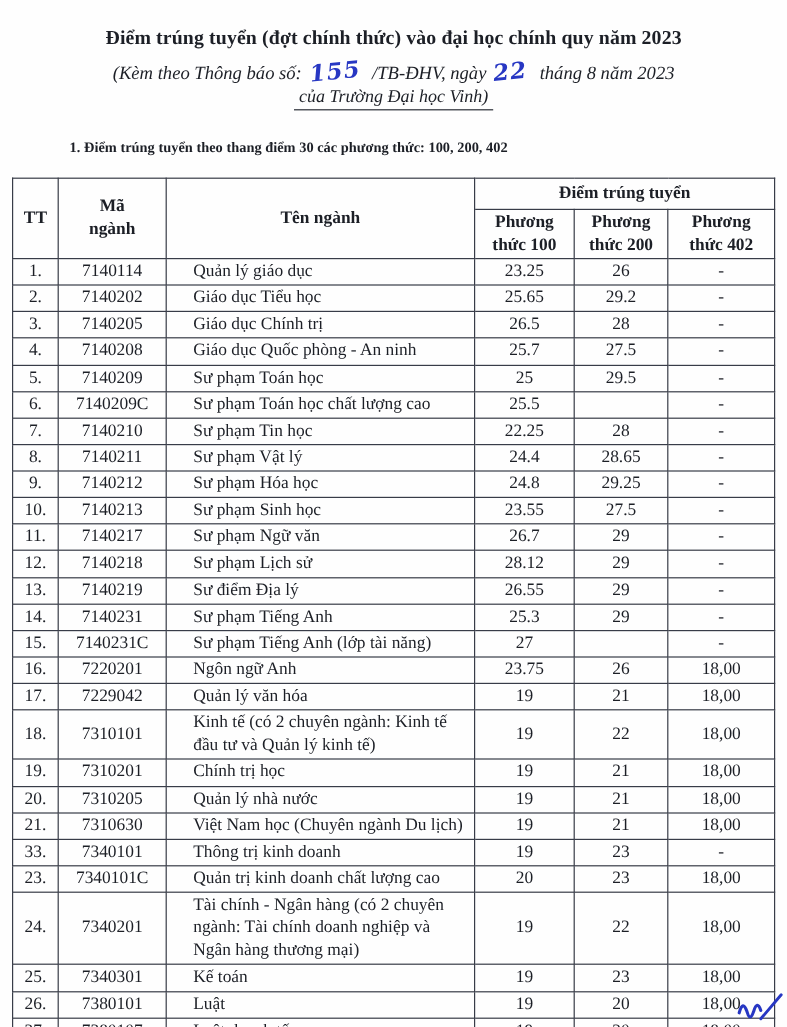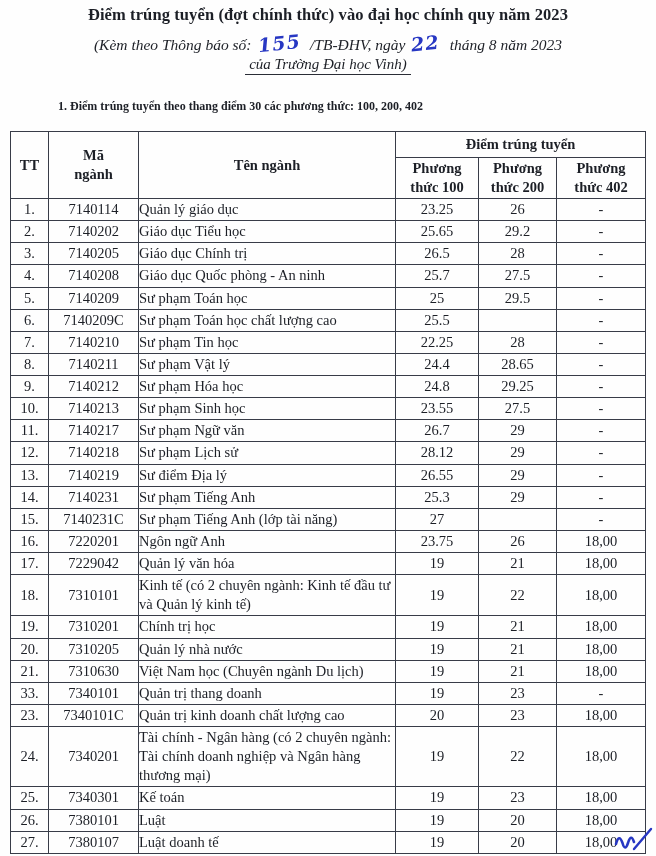--- a/index.html
+++ b/index.html
@@ -10,21 +10,21 @@
     background: #fefefe;
     font-family: "Liberation Serif", serif;
     color: #1c1f26;
     position: relative;
     overflow: hidden;
   }
   .title {
     text-align: center;
     font-weight: bold;
     font-size: 16.5px;
-    padding-top: 5px;
+    padding-top: 22px;
     letter-spacing: 0.1px;
   }
   .subtitle {
     text-align: center;
     font-style: italic;
     font-size: 15.5px;
     margin-top: 7px;
   }
   .subtitle .part { margin: 0 2px; }
   .handwritten {
@@ -67,21 +67,21 @@
   th.sub-h { height: 41px; }
   .pre { white-space: pre-line; line-height: 1.3; }
   td {
     font-size: 14.5px;
     padding: 1px 3px;
     vertical-align: middle;
     line-height: 1.32;
     height: 21px;
   }
   td.c0, td.c1, td.c3, td.c4, td.c5 { text-align: center; }
-  td.c2 { text-align: left; padding-left: 0; }
+  td.c2 { text-align: left; padding-left: 22px; }
   .signature-mark {
     position: absolute;
     left: 613px;
     top: 824px;
   }
 </style>
 </head>
 <body>
 
 <div class="title">Điểm trúng tuyển (đợt chính thức) vào đại học chính quy năm 2023</div>
@@ -289,21 +289,21 @@
         <td class="c0">21.</td>
         <td class="c1">7310630</td>
         <td class="c2">Việt Nam học (Chuyên ngành Du lịch)</td>
         <td class="c3">19</td>
         <td class="c4">21</td>
         <td class="c5">18,00</td>
       </tr>
       <tr>
         <td class="c0">33.</td>
         <td class="c1">7340101</td>
-        <td class="c2">Quản trị thang doanh</td>
+        <td class="c2">Thông trị kinh doanh</td>
         <td class="c3">19</td>
         <td class="c4">23</td>
         <td class="c5">-</td>
       </tr>
       <tr>
         <td class="c0">23.</td>
         <td class="c1">7340101C</td>
         <td class="c2">Quản trị kinh doanh chất lượng cao</td>
         <td class="c3">20</td>
         <td class="c4">23</td>

